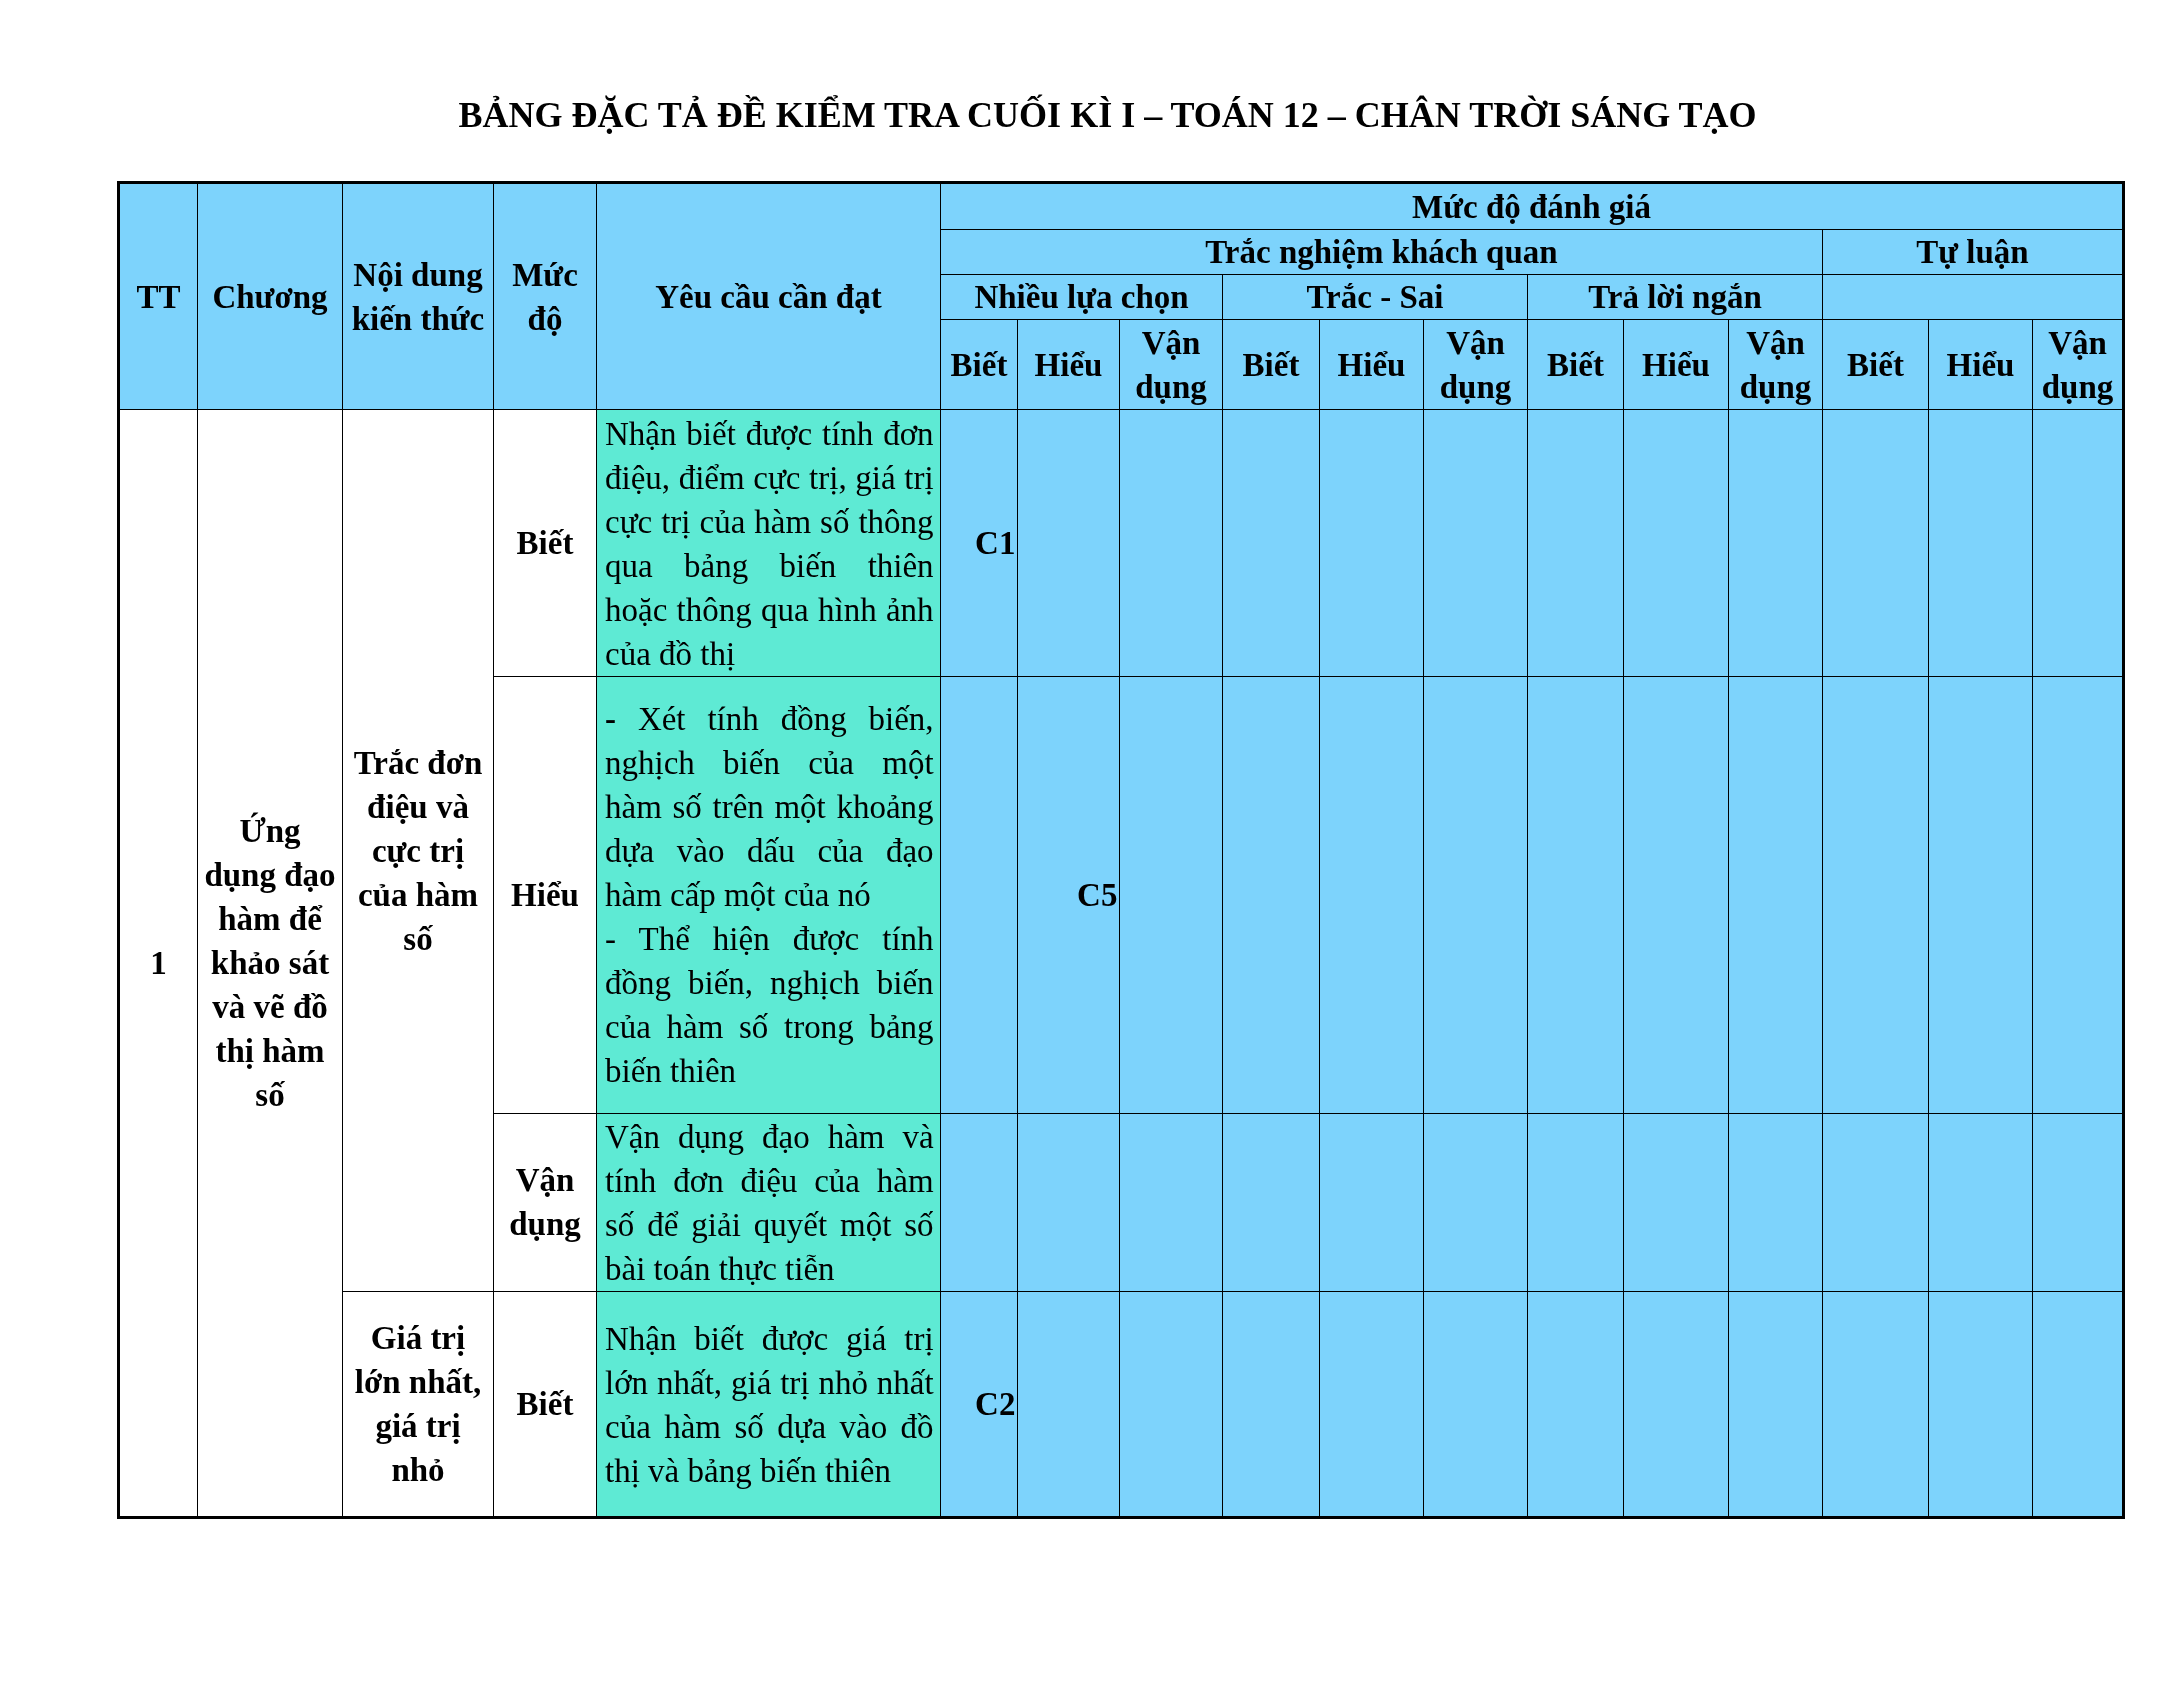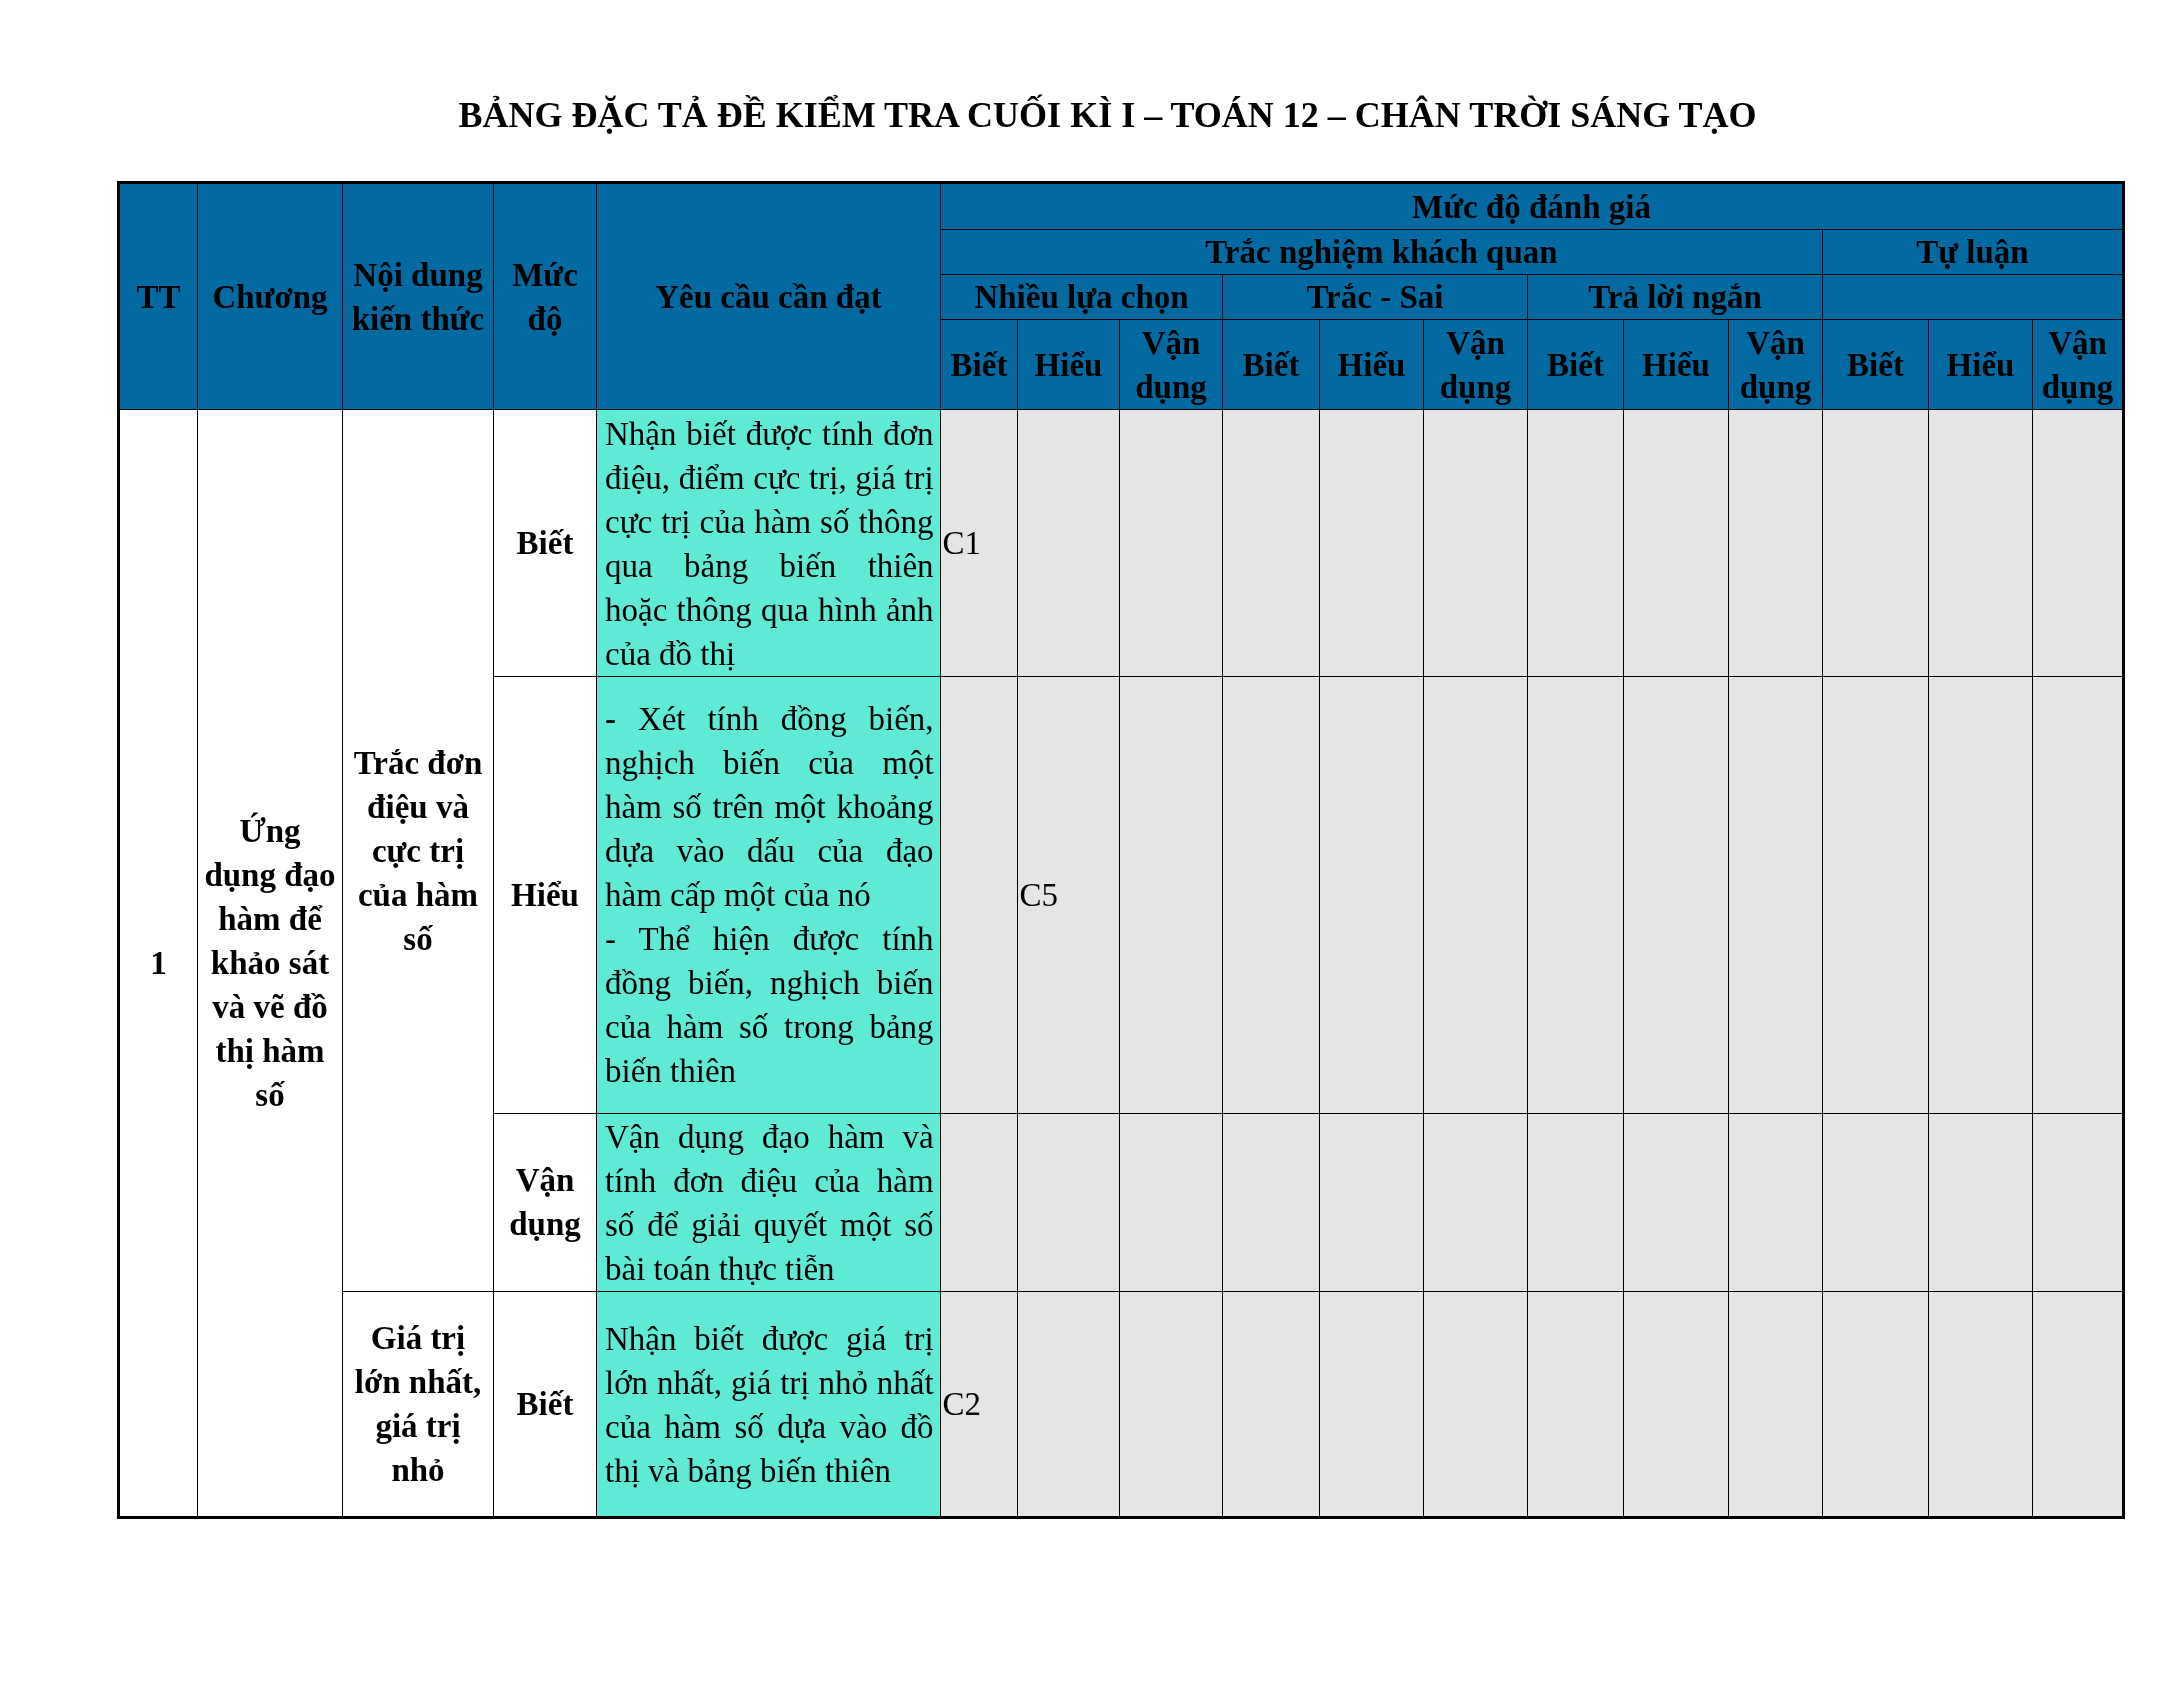--- a/index.html
+++ b/index.html
@@ -35,44 +35,45 @@
   }
   table.spec td {
     border: 1.6px solid #000000;
     overflow: hidden;
     font-size: 33px;
     line-height: 44px;
     vertical-align: middle;
   }
   
   td.hc {
-    background: #0369a1;
+    background: #7dd3fc;
     font-weight: bold;
     text-align: center;
     padding: 0 3.2px;
   }
   
   td.bc {
     font-weight: bold;
     text-align: center;
     padding: 0 4.8px;
     background: #ffffff;
   }
   
   td.yc {
     text-align: justify;
     vertical-align: top;
     padding: 1.6px 6.4px 0 8px;
     background: #5eead4;
   }
   
   td.qc {
-    text-align: left;
-    background: #e5e5e5;
+    text-align: right;
+    background: #7dd3fc;
     padding: 0 1.6px;
+    font-weight: bold;
   }
   .bold { font-weight: bold; }
   tr.h1 { height: 47px; }
   tr.h2 { height: 44px; }
   tr.h3 { height: 45px; padding-left: 48px; }
   tr.h4 { height: 90px; }
   tr.b1 { height: 266px; }
   tr.b2 { height: 437px; }
   tr.b3 { height: 175px; }
   tr.b4 { height: 226px; }

